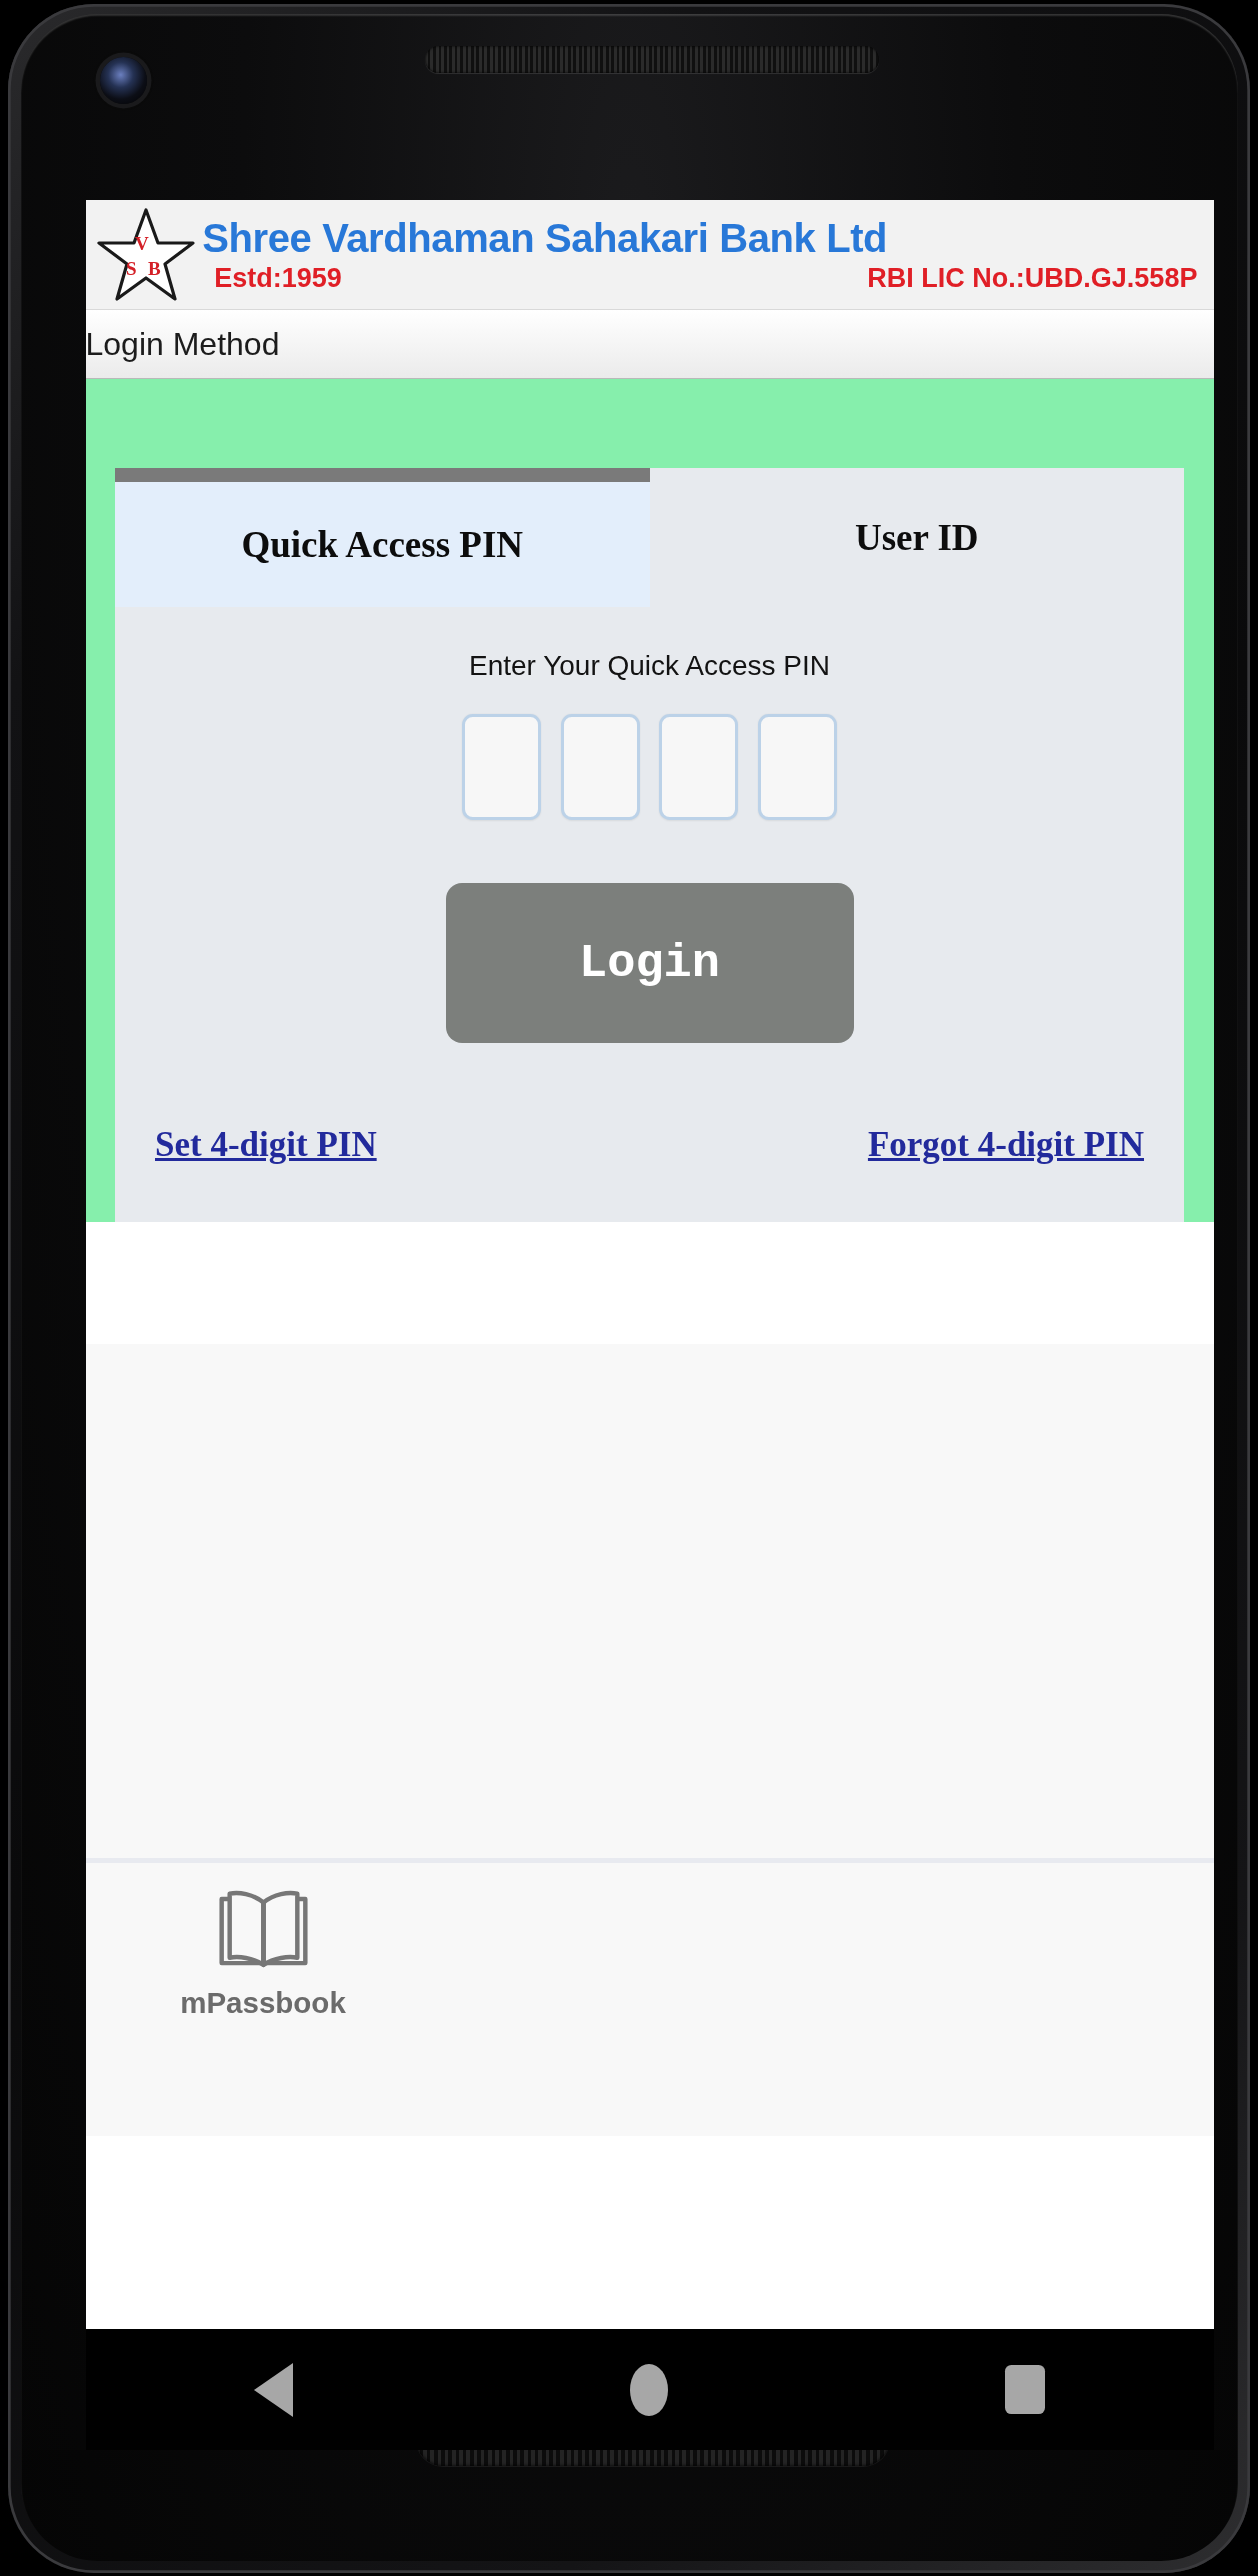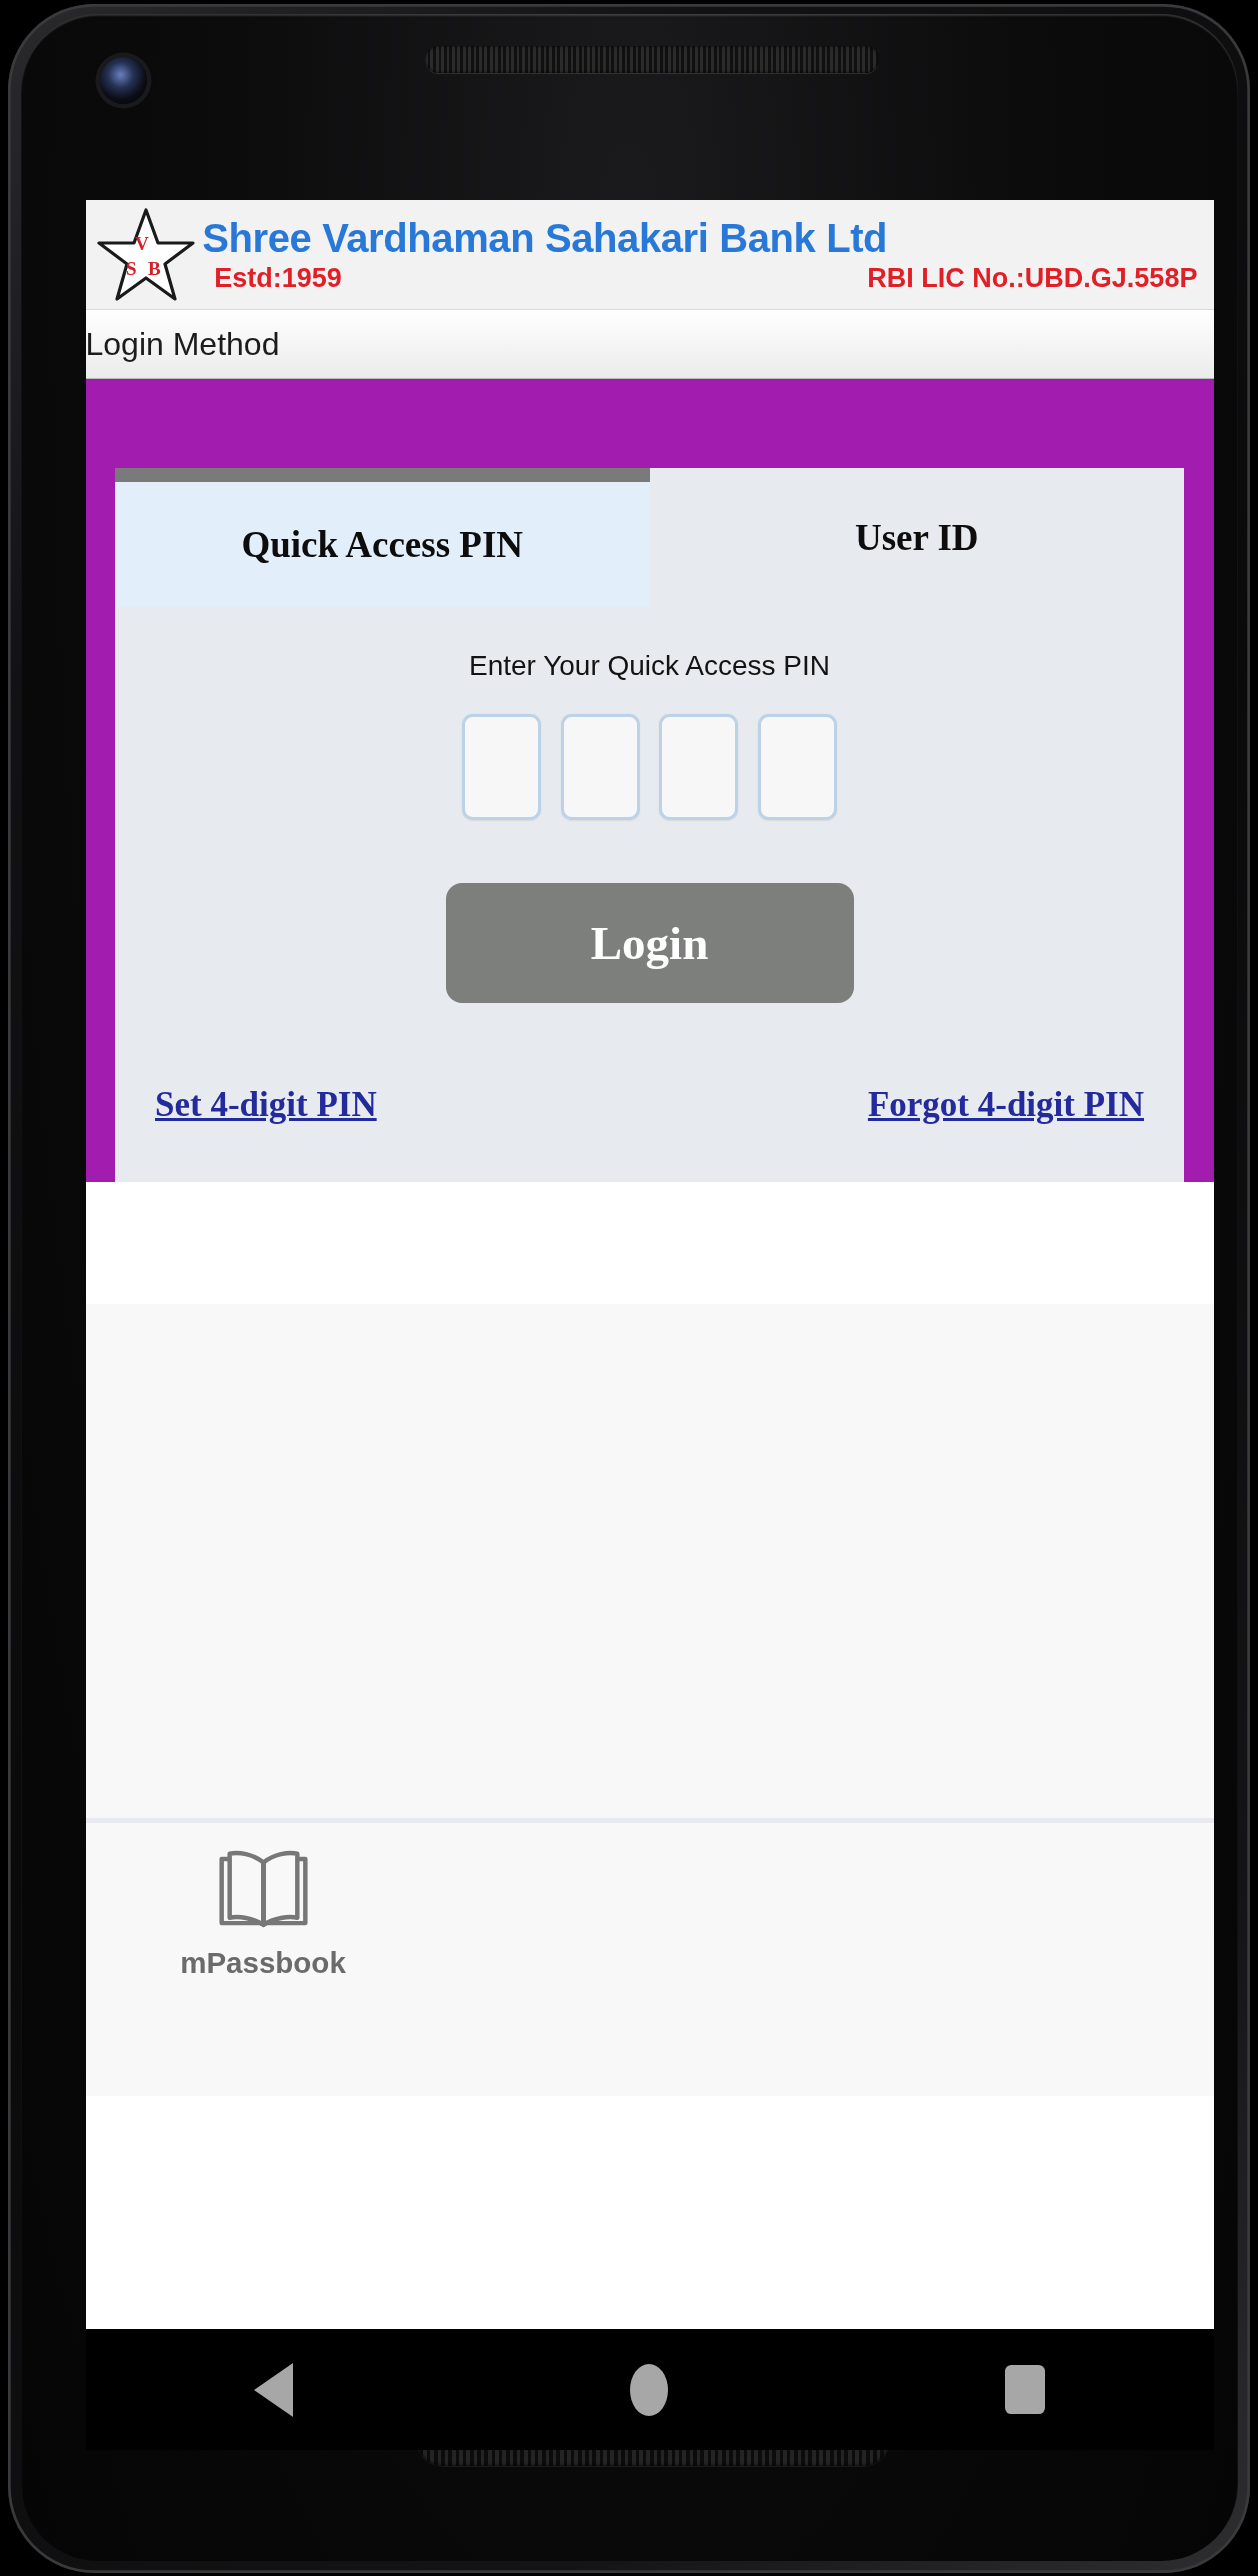--- a/index.html
+++ b/index.html
@@ -76,21 +76,21 @@
 
   
   #title-bar{
     height:70px; background:linear-gradient(#ffffff,#ebebeb);
     border-top:0.9px solid #d9d9d9; border-bottom:1.8px solid #b9b9b9;
     display:flex; align-items:center; justify-content:flex-start;
   }
   #page-title{ font-size:32px; color:#1c1c1c; }
 
   
-  #content{ background:#a21caf; }
+  #content{ background:#86efac; }
   #spacer-top{ height:89px; }
 
   #login-card{
     margin:0 29.5px; background:#e7eaee;
   }
 
   
   #tab-row{ display:flex; }
   .tab{
     flex:1 1 50%; height:139px;
@@ -111,24 +111,24 @@
     margin-top:32px;
   }
   .pin-box{
     width:79px; height:106px; border-radius:10.7px;
     background:#f7f7f7; border:3.6px solid #bcd2e8;
     box-shadow:0 0.9px 1.8px rgba(0,0,0,.07);
   }
 
   #login-button{
     display:block; margin:63px auto 0 auto;
-    width:408px; height:120px; border:none; border-radius:16px;
+    width:408px; height:160px; border:none; border-radius:16px;
     background:#7c7f7c; color:#ffffff;
     font-size:47px; font-weight:bold; cursor:pointer;
-    font-family:Liberation Serif, serif;
+    font-family:Liberation Mono, monospace;
   }
 
   #link-row{
     display:flex; justify-content:space-between; align-items:center;
     padding:82px 40px 57px 40px;
     gap:47px;
   }
   .pin-link{
     font-family:"Liberation Serif", serif; font-weight:bold;
     font-size:35px; color:#222a9c; text-decoration:underline;

